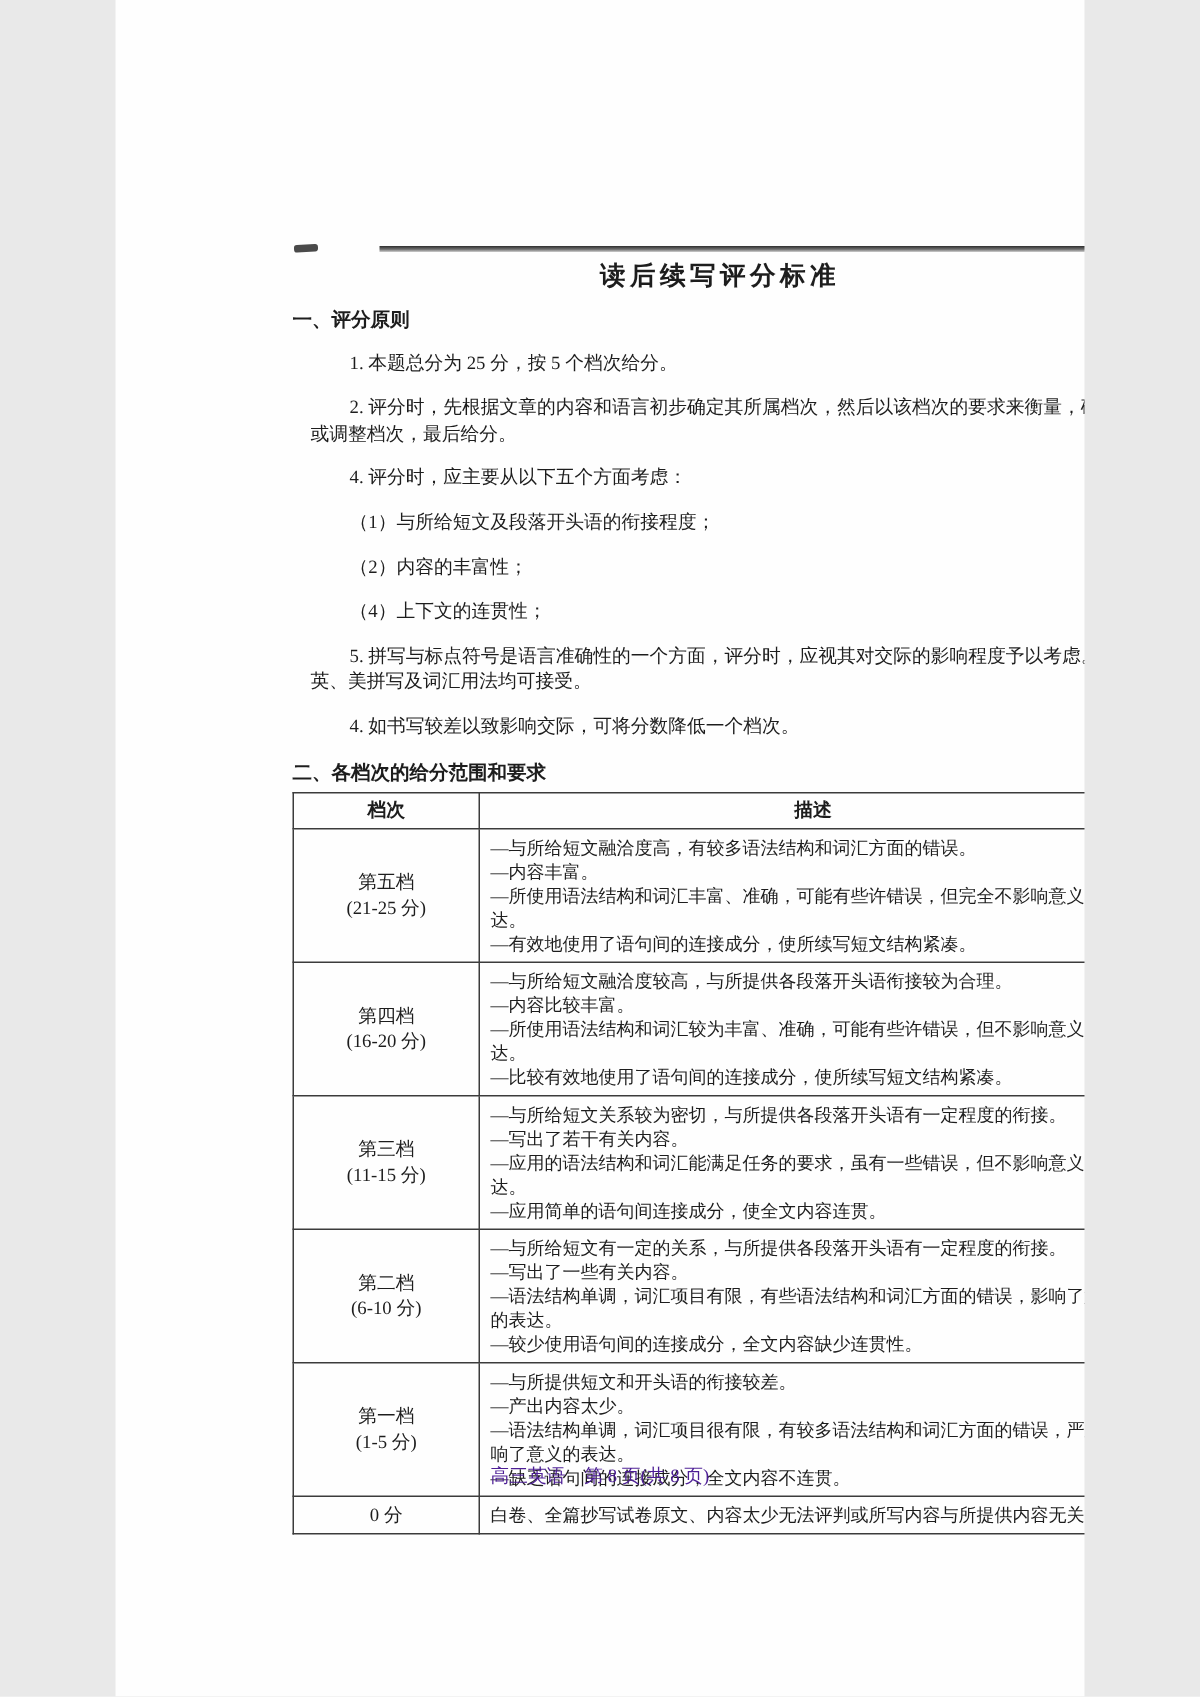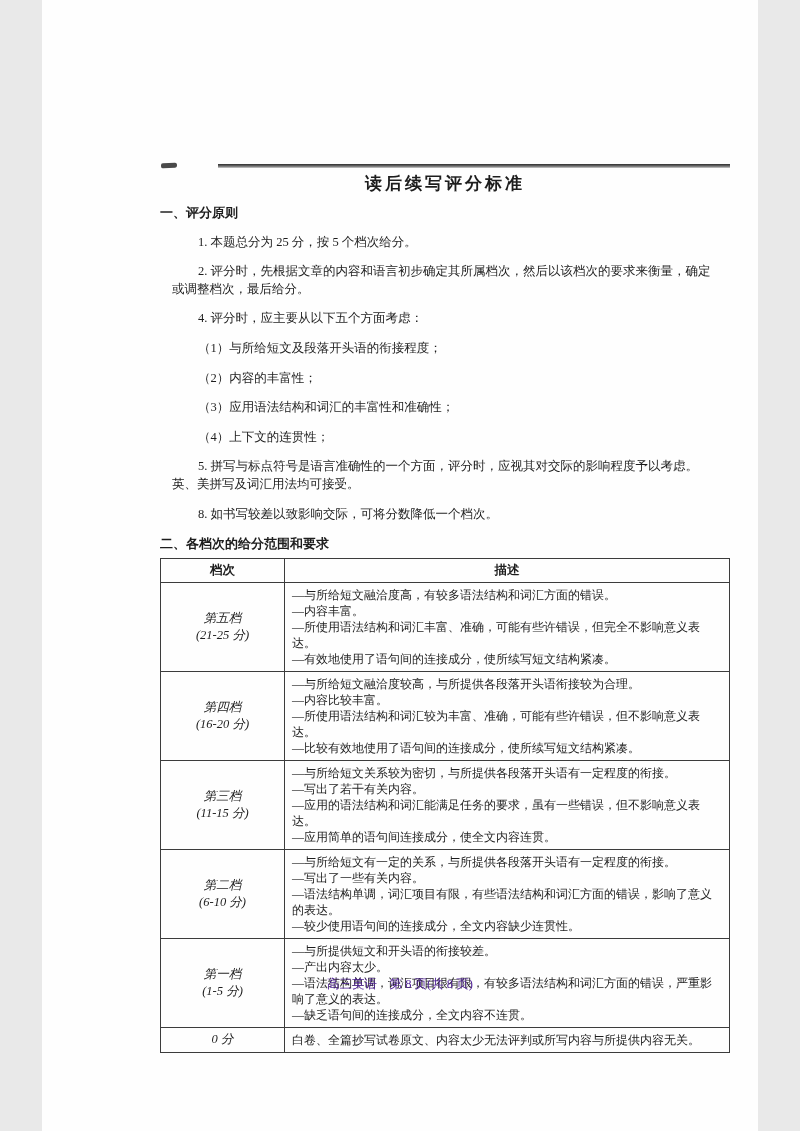--- a/index.html
+++ b/index.html
@@ -1,18 +1,18 @@
 <!DOCTYPE html>
 <html><head>
 <meta charset="utf-8">
 <style>
   html,body { margin:0; padding:0; background:#e9e9e9; }
   .sheet {
     position:relative;
-    width:716px; height:1131px;
+    width:646px; height:1131px;
     margin:0 auto;
     background:#fefefe;
     color:#1d1d1d;
     font-family:"Liberation Serif", serif;
     overflow:hidden;
   }
   .smudge {
     position:absolute; left:119px; top:163px;
     width:16px; height:5px;
     background:#4a4a4a; border-radius:2px;
@@ -56,21 +56,20 @@
   }
   table.score-table th {
     font-family:"Liberation Sans", sans-serif;
     font-size:12.5px; font-weight:bold;
     padding:3px 4px; text-align:center;
   }
   td.level-cell {
     text-align:center; vertical-align:middle;
     font-size:12.5px; line-height:17px;
     padding:2px;
-    font-style:italic;
   }
   td.desc-cell {
     vertical-align:middle;
     font-size:12px; line-height:16px;
     padding:4px 6px 4px 7px;
   }
   td.desc-cell .pt:empty, td.level-cell .score:empty { display:none; }
   .footer {
     position:absolute; top:976px; left:0; width:100%;
     text-align:center;
@@ -89,24 +88,23 @@
   <div class="content">
 
     <h1 class="title">读后续写评分标准</h1>
 
     <h2 class="sec-heading">一、评分原则</h2>
     <p class="item">1. 本题总分为 25 分，按 5 个档次给分。</p>
     <p class="item">2. 评分时，先根据文章的内容和语言初步确定其所属档次，然后以该档次的要求来衡量，确定或调整档次，最后给分。</p>
     <p class="item">4. 评分时，应主要从以下五个方面考虑：</p>
     <p class="item">（1）与所给短文及段落开头语的衔接程度；</p>
     <p class="item">（2）内容的丰富性；</p>
-    <p class="item">（3）应用语法结构和词汇的丰富性和准确性；</p>
     <p class="item">（4）上下文的连贯性；</p>
     <p class="item">5. 拼写与标点符号是语言准确性的一个方面，评分时，应视其对交际的影响程度予以考虑。英、美拼写及词汇用法均可接受。</p>
-    <p class="item">8. 如书写较差以致影响交际，可将分数降低一个档次。</p>
+    <p class="item">4. 如书写较差以致影响交际，可将分数降低一个档次。</p>
 
     <h2 class="sec-heading">二、各档次的给分范围和要求</h2>
 
     <table class="score-table">
       <colgroup>
           <col class="c1">
           <col>
         </colgroup>
       <thead>
         <tr>

